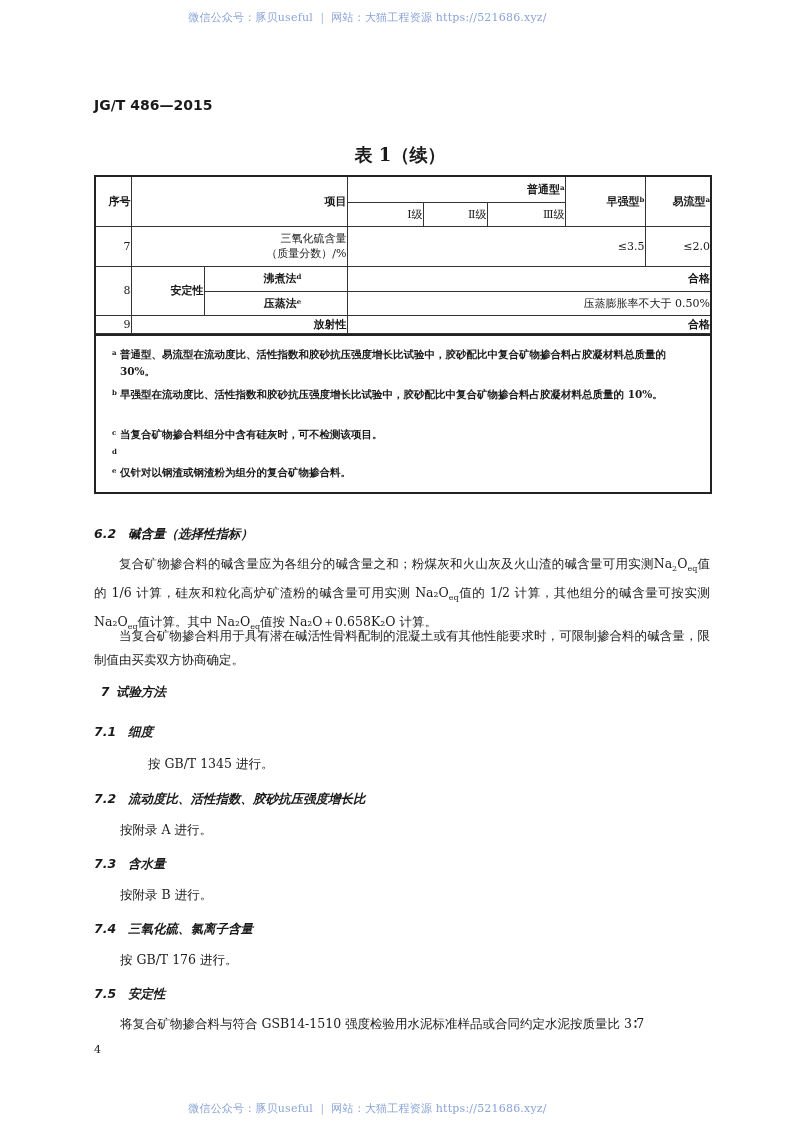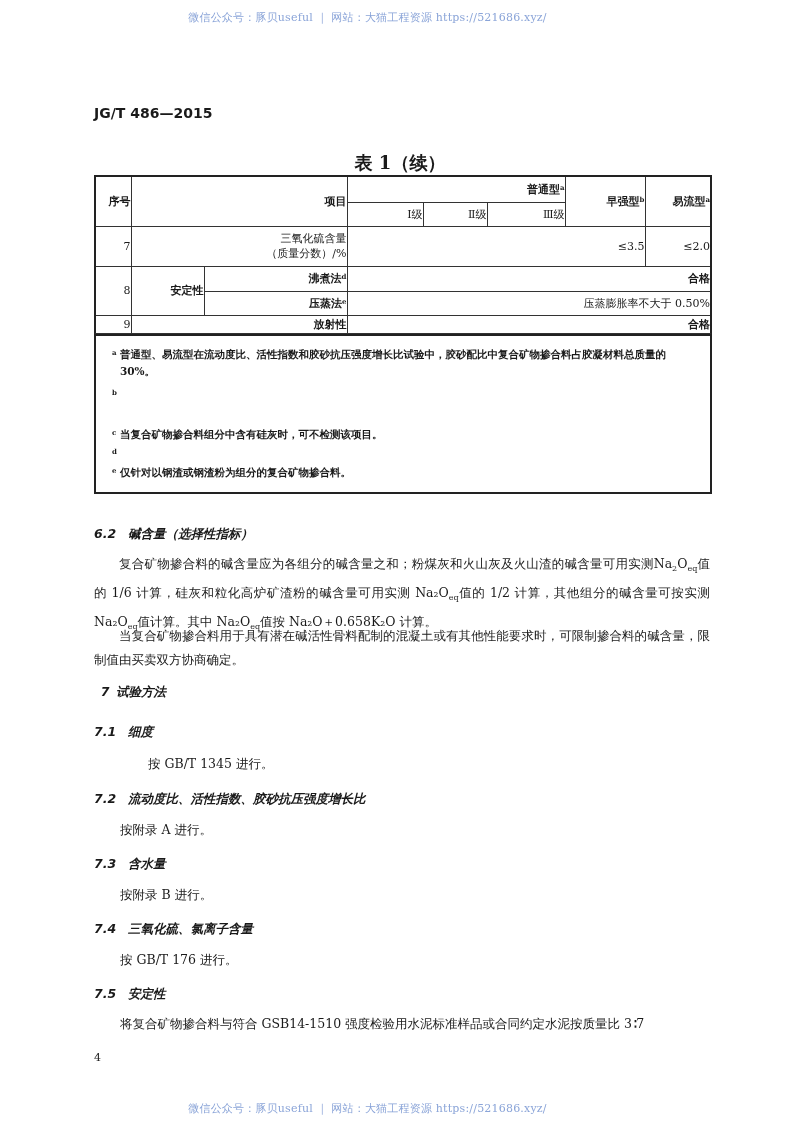--- a/index.html
+++ b/index.html
@@ -1,21 +1,21 @@
 <!DOCTYPE html>
 <html><head>
 <meta charset="utf-8">
 <style>
   html, body { margin: 0; padding: 0; }
   body {
     width: 800px; height: 1129px; position: relative; overflow: hidden;
     background: #ffffff; color: #1a1a1a;
     font-family: "DejaVu Serif", "Liberation Serif", serif;
   }
-  .abs { position: absolute; margin-top: 8px; }
+  .abs { position: absolute; }
   .watermark {
     position: absolute; left: 0; width: 735px; text-align: center;
     font-size: 11px; color: #8aa4d8; letter-spacing: 0.2px;
   }
   .std-code {
     left: 94px; top: 97px; font-size: 14px; font-weight: bold;
     font-family: "DejaVu Sans", "Liberation Sans", sans-serif;
   }
   .table-title {
     left: 0; width: 800px; top: 143px; text-align: center;
@@ -23,21 +23,21 @@
   }
   .tbl {
     position: absolute; left: 94px; top: 175px;
     border-collapse: collapse; font-size: 11px;
     border: 2px solid #222;
   }
   .tbl td {
     border: 1px solid #333; text-align: right; vertical-align: middle;
     padding: 0; line-height: 15px;
   }
-  .tbl td.left { text-align: right; padding-left: 14px; }
+  .tbl td.left { text-align: center; padding-left: 14px; }
   .bold { font-weight: bold; }
   sup { font-size: 7px; vertical-align: top; position: relative; top: -2px; }
   .notes {
     position: absolute; left: 94px; top: 333px; width: 614px; height: 158px;
     border: 2px solid #222; border-top: 1px solid #333;
     font-size: 10.5px; font-weight: bold;
   }
   .note { position: absolute; left: 24px; width: 584px; line-height: 17px; }
   .note .mark {
     position: absolute; left: -8px; top: -2px; font-size: 7px;
@@ -112,21 +112,21 @@
   <tr style="height:20px">
     <td>9</td>
     <td colspan="2" class="bold">放射性</td>
     <td colspan="5" class="bold">合格</td>
   </tr>
 </tbody>
   </table>
 
 <div class="notes">
   <div class="note" style="top:12px"><span class="mark">a</span><span>普通型、易流型在流动度比、活性指数和胶砂抗压强度增长比试验中，胶砂配比中复合矿物掺合料占胶凝材料总质量的 30%。</span></div>
-  <div class="note" style="top:52px"><span class="mark">b</span></div>
+  <div class="note" style="top:52px"><span class="mark">b</span><span>早强型在流动度比、活性指数和胶砂抗压强度增长比试验中，胶砂配比中复合矿物掺合料占胶凝材料总质量的 10%。</span></div>
   <div class="note" style="top:92px"><span class="mark">c</span><span>当复合矿物掺合料组分中含有硅灰时，可不检测该项目。</span></div>
   <div class="note" style="top:111px"><span class="mark">d</span></div>
   <div class="note" style="top:130px"><span class="mark">e</span><span>仅针对以钢渣或钢渣粉为组分的复合矿物掺合料。</span></div>
 </div>
 
 <div class="heading" style="left:94px; top:526px;">
   <span class="num">6.2</span><span>碱含量（选择性指标）</span>
 </div>
 <div class="para indent" style="top:552px;">
   <span>复合矿物掺合料的碱含量应为各组分的碱含量之和；粉煤灰和火山灰及火山渣的碱含量可用实测</span><span>Na</span><span class="subq">2</span>O<span class="subq">eq</span><span>值的 1/6 计算，硅灰和粒化高炉矿渣粉的碱含量可用实测 Na₂O</span><span class="subq">eq</span><span>值的 1/2 计算，其他组分的碱</span><span>含量可按实测 Na₂O</span><span class="subq">eq</span><span>值计算。其中 Na₂O</span><span class="subq">eq</span><span>值按 Na₂O＋0.658K₂O 计算。</span>

